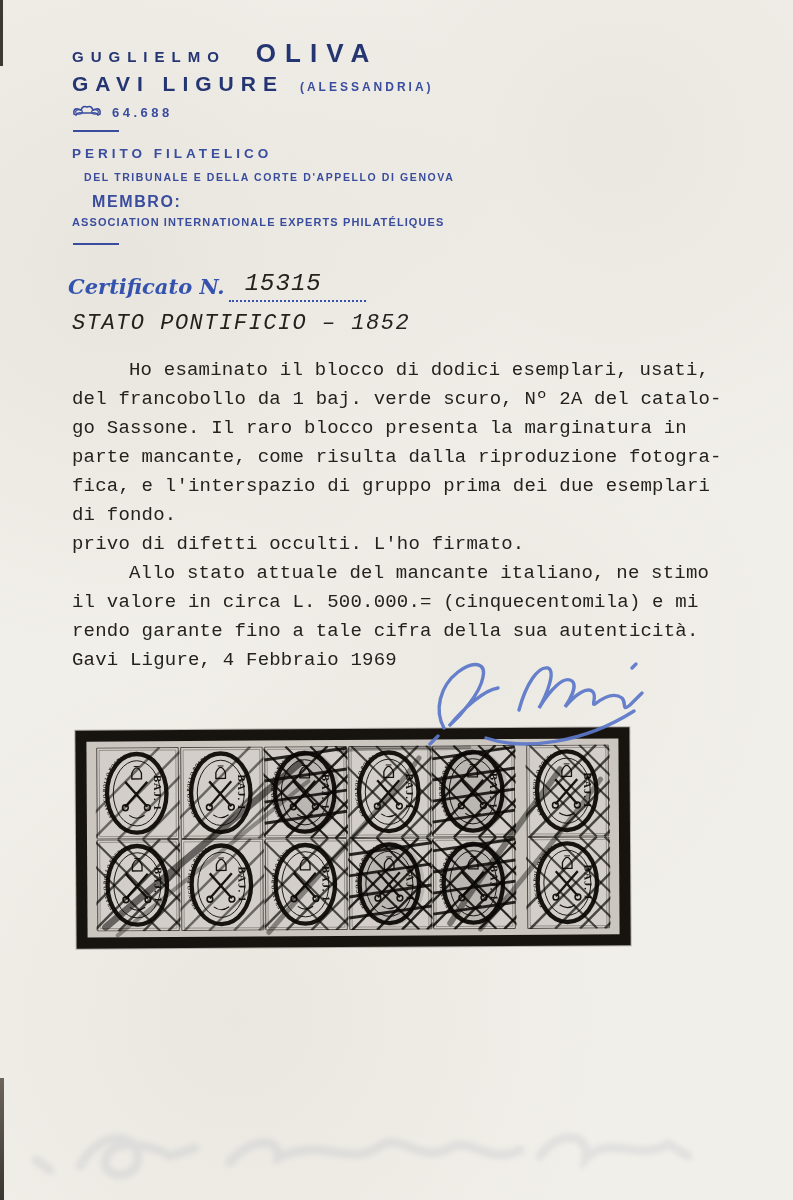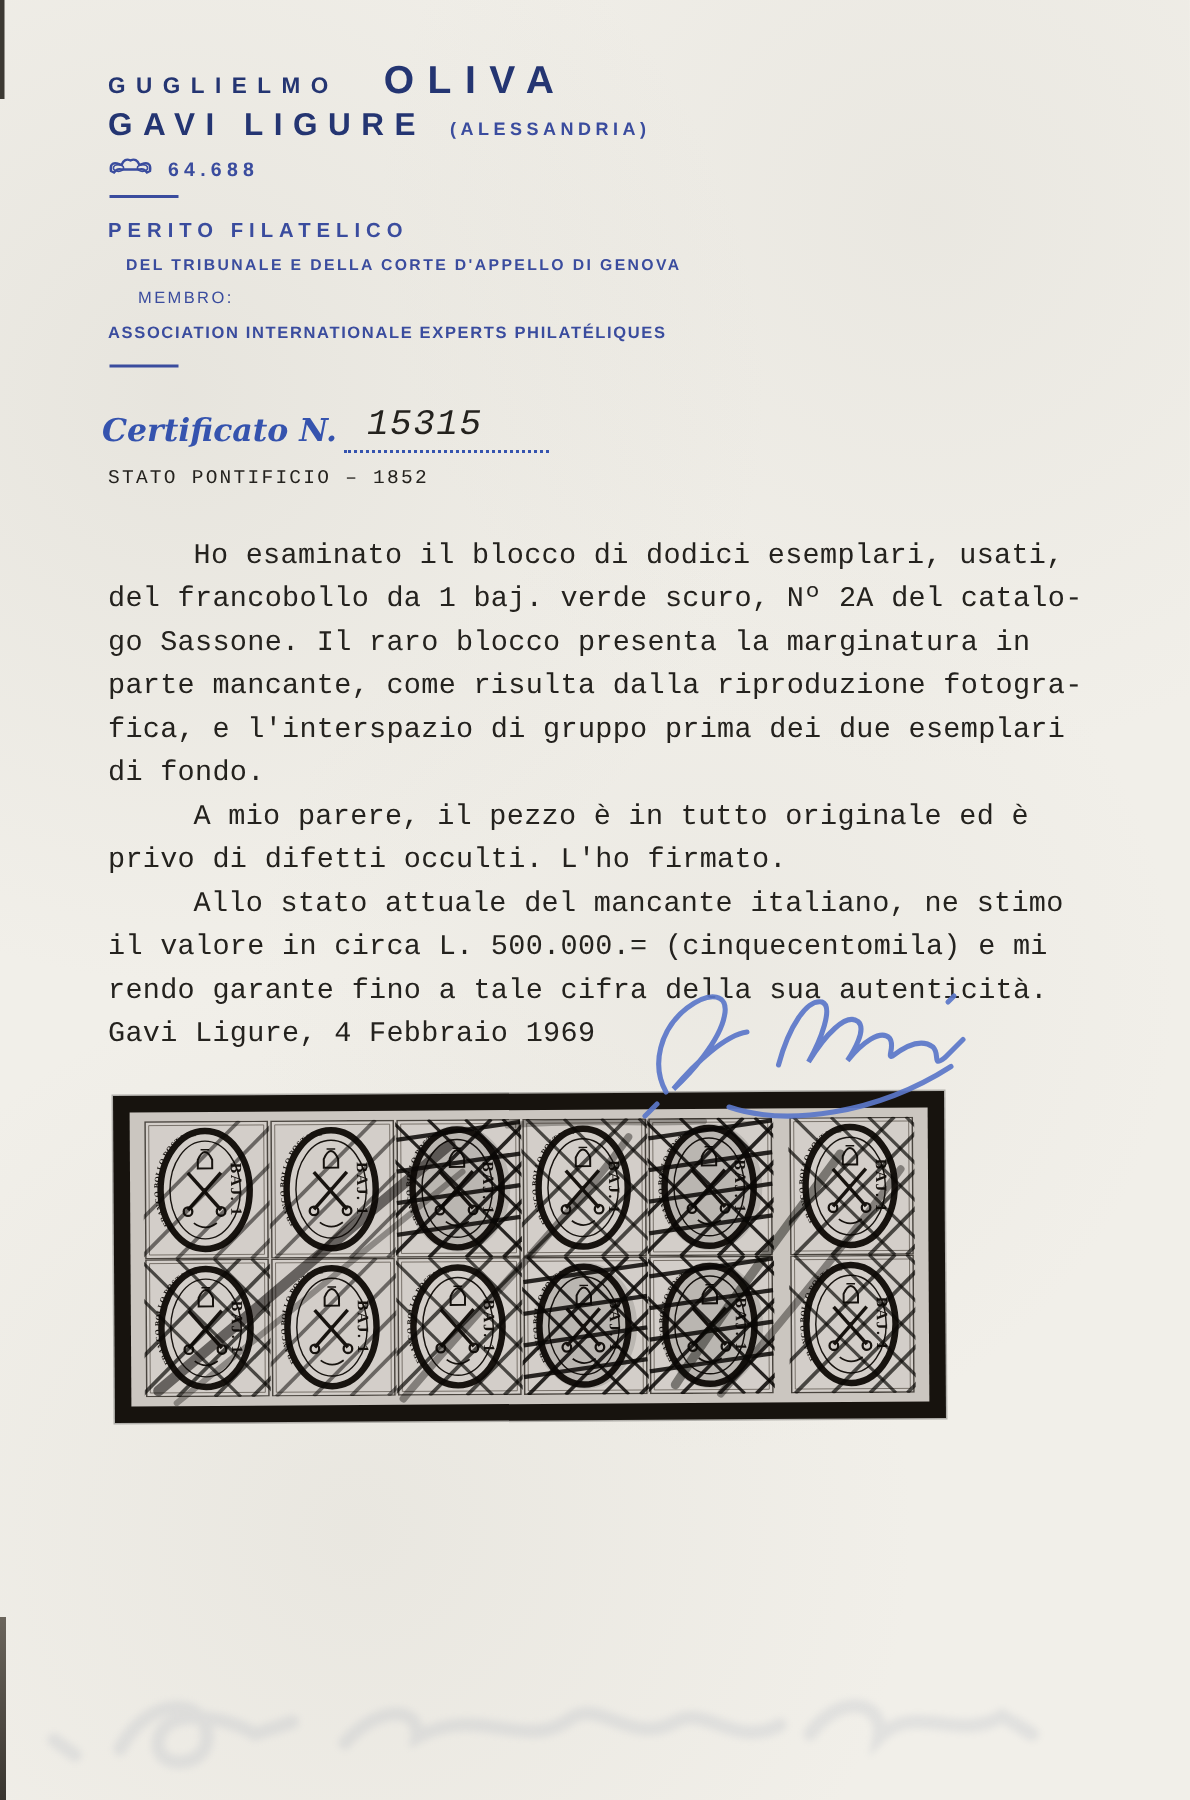--- a/index.html
+++ b/index.html
@@ -37,35 +37,35 @@
   .lh-line2{left:72px;top:72px;display:flex;align-items:baseline;gap:16px;color:var(--ink-navy);}
   .lh-city{font-size:21px;font-weight:bold;letter-spacing:7px;}
   .lh-prov{font-size:12px;font-weight:bold;letter-spacing:3px;color:var(--ink-blue);}
   .lh-line3{left:72px;top:103px;display:flex;align-items:center;gap:10px;color:var(--ink-blue);}
   .lh-phone{font-size:13px;font-weight:bold;letter-spacing:3.5px;}
   .rule{left:73px;width:46px;height:2px;background:var(--ink-blue);}
   .rule1{top:130px;}
   .rule2{top:243px;}
   .lh-title{left:72px;top:146px;font-size:13.5px;font-weight:bold;letter-spacing:4px;color:var(--ink-blue);}
   .lh-sub{left:72px;top:171px;font-size:10.5px;font-weight:bold;letter-spacing:1.6px;color:var(--ink-blue);padding-left:12px;}
-  .lh-membro{left:72px;top:193px;font-size:11px;font-weight:normal;letter-spacing:1.6px;color:var(--ink-blue);padding-left:20px;}
+  .lh-membro{left:72px;top:193px;font-size:16px;font-weight:bold;letter-spacing:1.6px;color:var(--ink-blue);padding-left:20px;}
   .lh-assoc{left:72px;top:216px;font-size:11px;font-weight:bold;letter-spacing:1.1px;color:var(--ink-blue);}
 
   
   .cert-row{left:68px;top:270px;display:flex;align-items:center;}
   .cert-label{font-family:"DejaVu Serif",serif;font-style:italic;font-weight:600;
     font-size:21px;color:var(--ink-cert);}
   .cert-num-wrap{display:inline-block;border-bottom:2px dotted var(--ink-cert);
     padding:0 44px 3px 16px;margin-left:4px;font-style:italic;}
   .cert-num{font-family:"Liberation Mono",monospace;font-size:24px;color:var(--ink-black);
     letter-spacing:1px;}
 
   
   .heading{left:72px;top:311px;font-family:"Liberation Mono",monospace;
-    font-size:13px;letter-spacing:1.5px;color:var(--ink-black);}
+    font-size:22px;letter-spacing:1.5px;color:var(--ink-black);font-style:italic;}
   .body-text{left:72px;top:356px;width:680px;font-family:"Liberation Mono",monospace;
     font-size:19px;line-height:29px;color:var(--ink-black);letter-spacing:.2px;}
   .body-text .line{white-space:pre;height:29px;}
   .body-text .indent{padding-left:57px;}
 
   
   .signature{left:424px;top:648px;width:240px;height:108px;z-index:5;}
 
   
   .photo{left:76px;top:729px;width:554px;height:218px;background:var(--photo-bg);
@@ -120,21 +120,20 @@
 </div>
 
 <div class="abs heading">STATO PONTIFICIO – 1852</div>
 <div class="abs body-text" id="body-lines">
     <div class="line indent">Ho esaminato il blocco di dodici esemplari, usati,</div>
     <div class="line">del francobollo da 1 baj. verde scuro, Nº 2A del catalo-</div>
     <div class="line">go Sassone. Il raro blocco presenta la marginatura in</div>
     <div class="line">parte mancante, come risulta dalla riproduzione fotogra-</div>
     <div class="line">fica, e l'interspazio di gruppo prima dei due esemplari</div>
     <div class="line">di fondo.</div>
-    <div class="line indent">A mio parere, il pezzo è in tutto originale ed è</div>
     <div class="line">privo di difetti occulti. L'ho firmato.</div>
     <div class="line indent">Allo stato attuale del mancante italiano, ne stimo</div>
     <div class="line">il valore in circa L. 500.000.= (cinquecentomila) e mi</div>
     <div class="line">rendo garante fino a tale cifra della sua autenticità.</div>
     <div class="line">Gavi Ligure, 4 Febbraio 1969</div>
   </div>
 
 <svg class="abs signature" viewBox="0 0 240 108">
   <g fill="none" stroke="#5b77c9" stroke-width="3.4" stroke-linecap="round" opacity=".92">
     <path d="M6,96 L14,88"></path>

